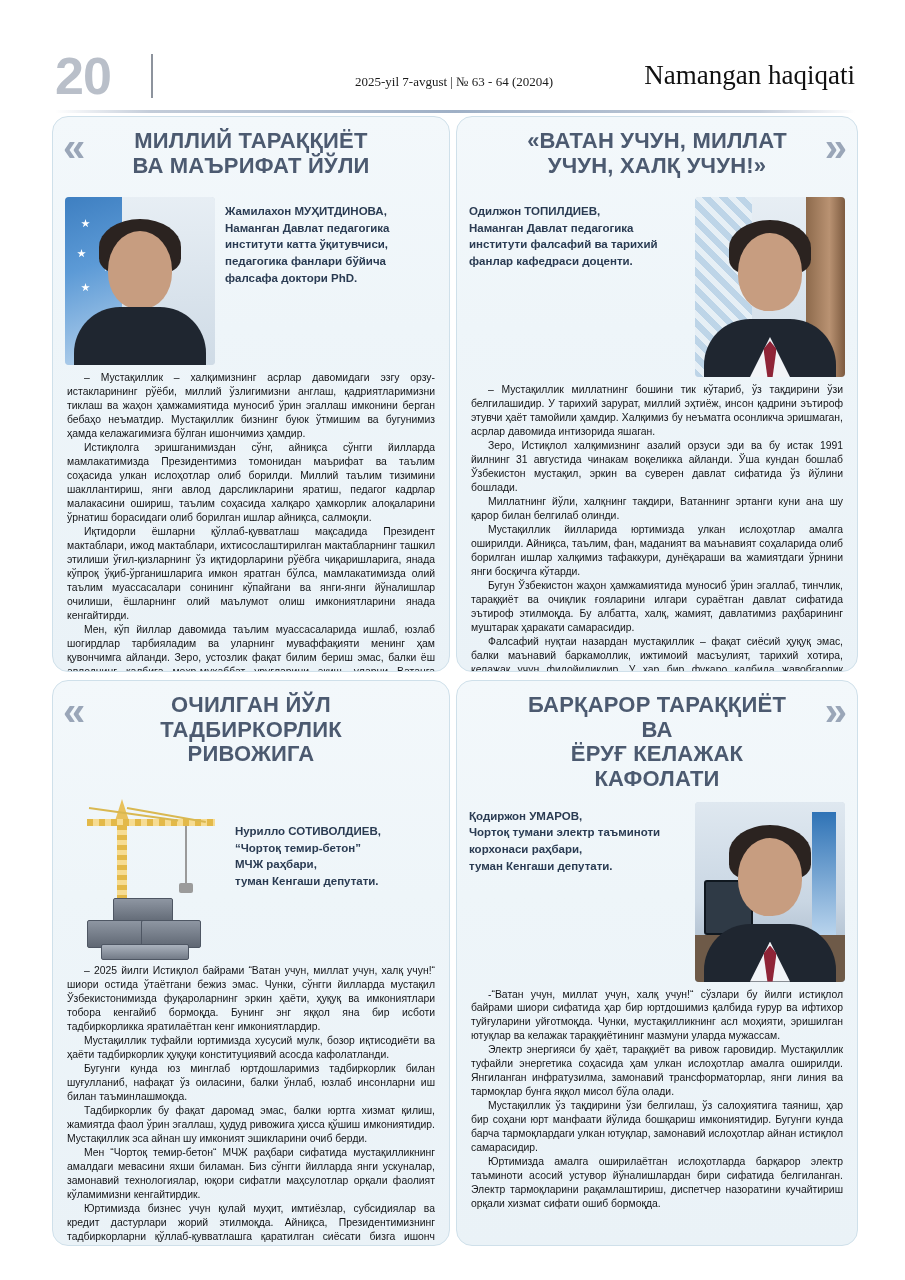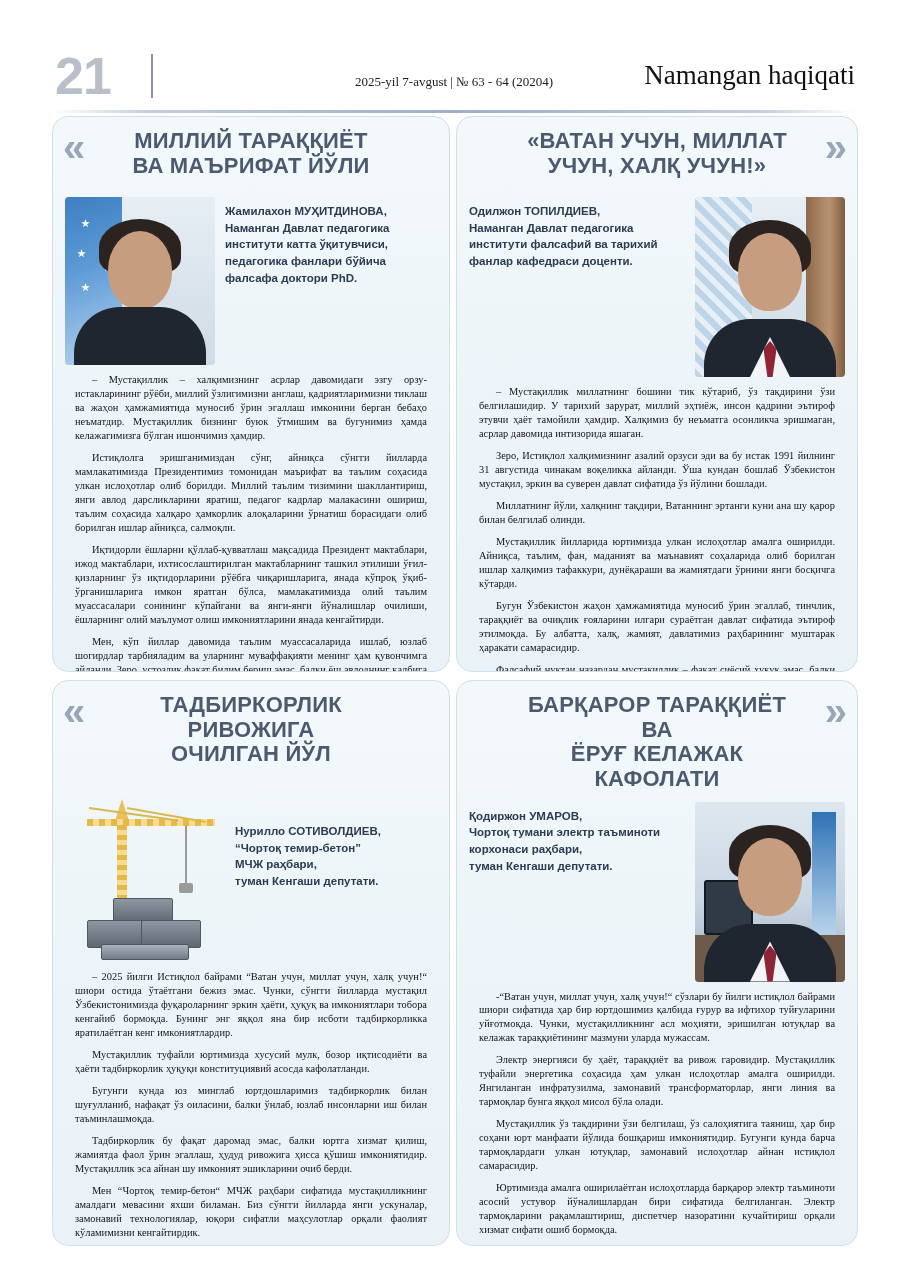--- a/index.html
+++ b/index.html
@@ -193,34 +193,34 @@
     position:absolute;inset:0;
     background:linear-gradient(180deg,#dfe8f0 0%,#c9d6e3 55%,#9fb0c2 100%);
   }
   .ph-desk{position:absolute;left:0;bottom:0;width:100%;height:26%;background:#6e5a48;}
   .ph-mon{position:absolute;left:6%;bottom:26%;width:30%;height:28%;background:#2f3a46;border:2px solid #101820;border-radius:3px;}
   .ph-flagstand{position:absolute;right:6%;top:6%;width:16%;height:70%;background:linear-gradient(180deg,#2f73b6,#bcd6ee);}
   .wrap-col{
     padding:0 14px 12px 14px;
   }
   .wrap-col p{
-    margin:8px;text-indent:17px;
-    font-family:Liberation Serif, serif;
+    margin:0;text-indent:17px;
+    font-family:Liberation Sans, sans-serif;
     font-size:10.4px;line-height:1.345;color:#131417;
     text-align:justify;hyphens:auto;
   }
   .clearfix::after{content:"";display:block;clear:both;}
 </style>
 </head>
 <body>
 
 <div class="page">
 
   <div class="masthead">
-    <div class="folio">21</div>
+    <div class="folio">20</div>
     <div class="folio-rule"></div>
     <div class="issue-line">2025-yil 7-avgust | № 63 - 64 (20204)</div>
     <div class="paper-name">Namangan haqiqati</div>
   </div>
   <div class="head-rule"></div>
 
   <div class="grid">
 
     <div class="card tl">
       <div class="headline-wrap">
@@ -292,22 +292,22 @@
         <p>Бугун Ўзбекистон жаҳон ҳамжамиятида муносиб ўрин эгаллаб, тинчлик, тараққиёт ва очиқлик ғояларини илгари сураётган давлат сифатида эътироф этилмоқда. Бу албатта, халқ, жамият, давлатимиз раҳбарининг муштарак ҳаракати самарасидир.</p>
         <p>Фалсафий нуқтаи назардан мустақиллик – фақат сиёсий ҳуқуқ эмас, балки маънавий баркамоллик, ижтимоий масъулият, тарихий хотира, келажак учун фидойиликдир. У ҳар бир фуқаро қалбида жавобгарлик туйғусини уйғотади.</p>
 
       </div>
     </div>
 
     <div class="card bl">
       <div class="headline-wrap">
         <span class="quote-mark left">«</span>
         <div class="headline">
+          <div>ОЧИЛГАН ЙЎЛ</div>
           <div>ТАДБИРКОРЛИК РИВОЖИГА</div>
-          <div>ОЧИЛГАН ЙЎЛ</div>
         </div>
       </div>
       <div class="intro">
         <div class="crane-box">
           <div class="crane-top"></div>
           <div class="crane-jib"></div>
           <div class="crane-tie1"></div>
           <div class="crane-tie2"></div>
           <div class="crane-mast"></div>
           <div class="crane-cable"></div>

